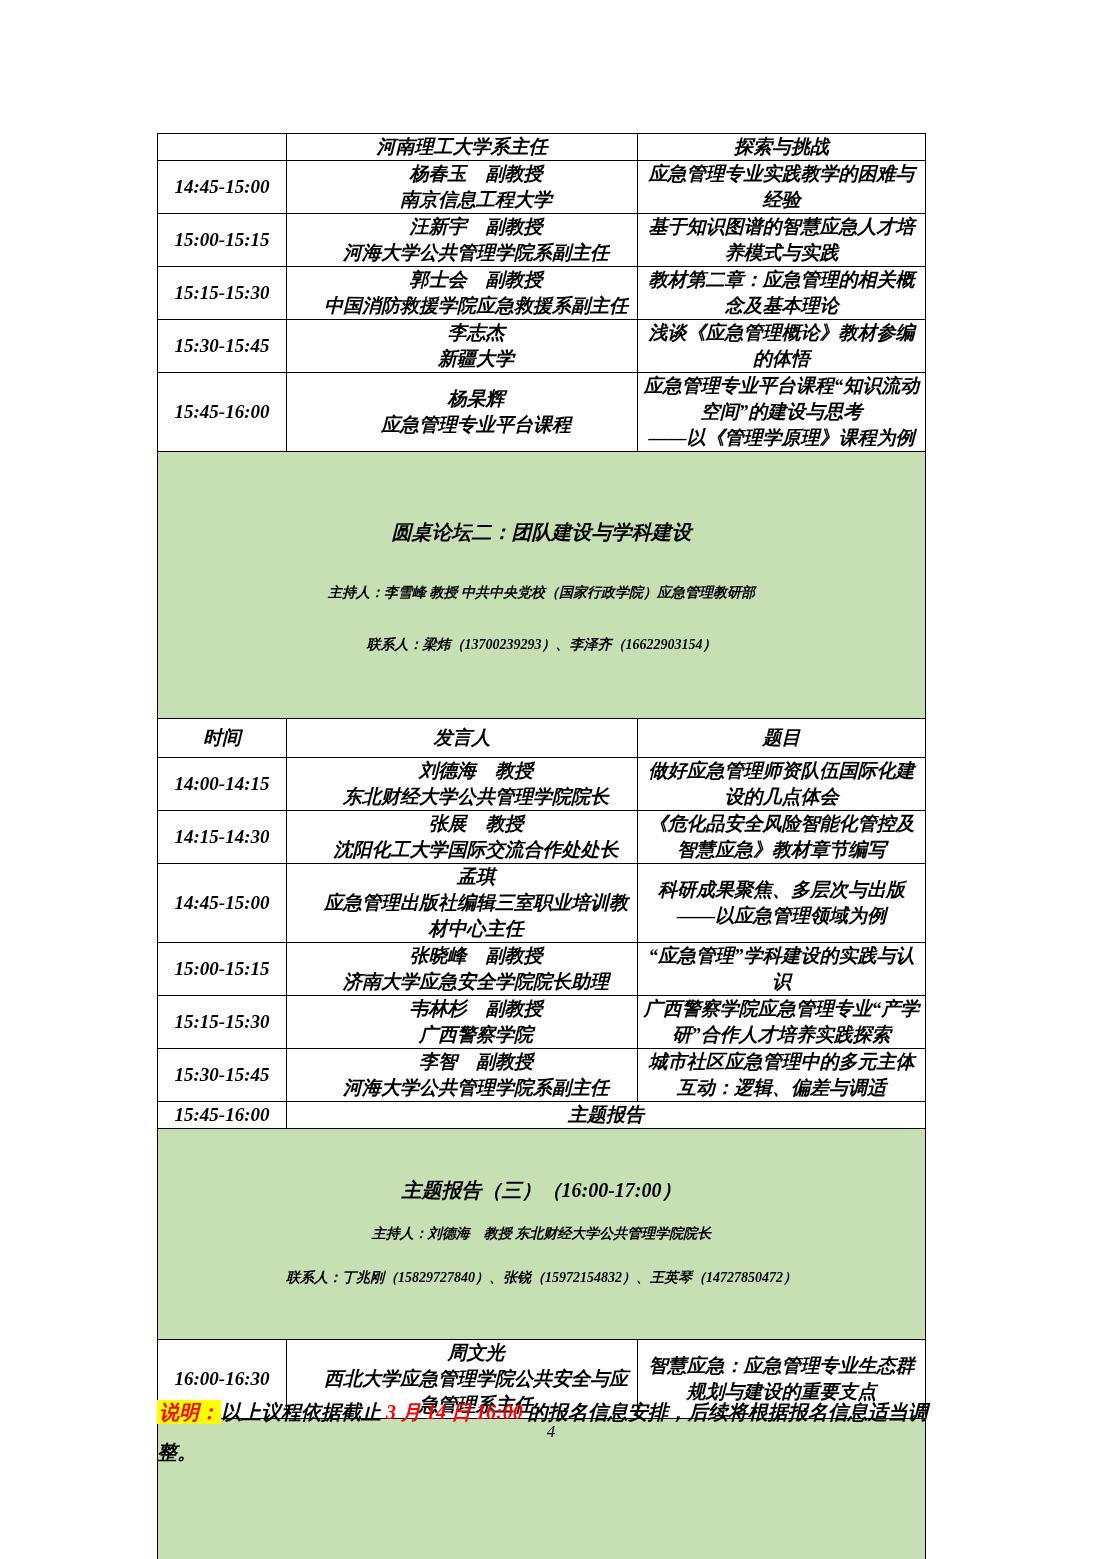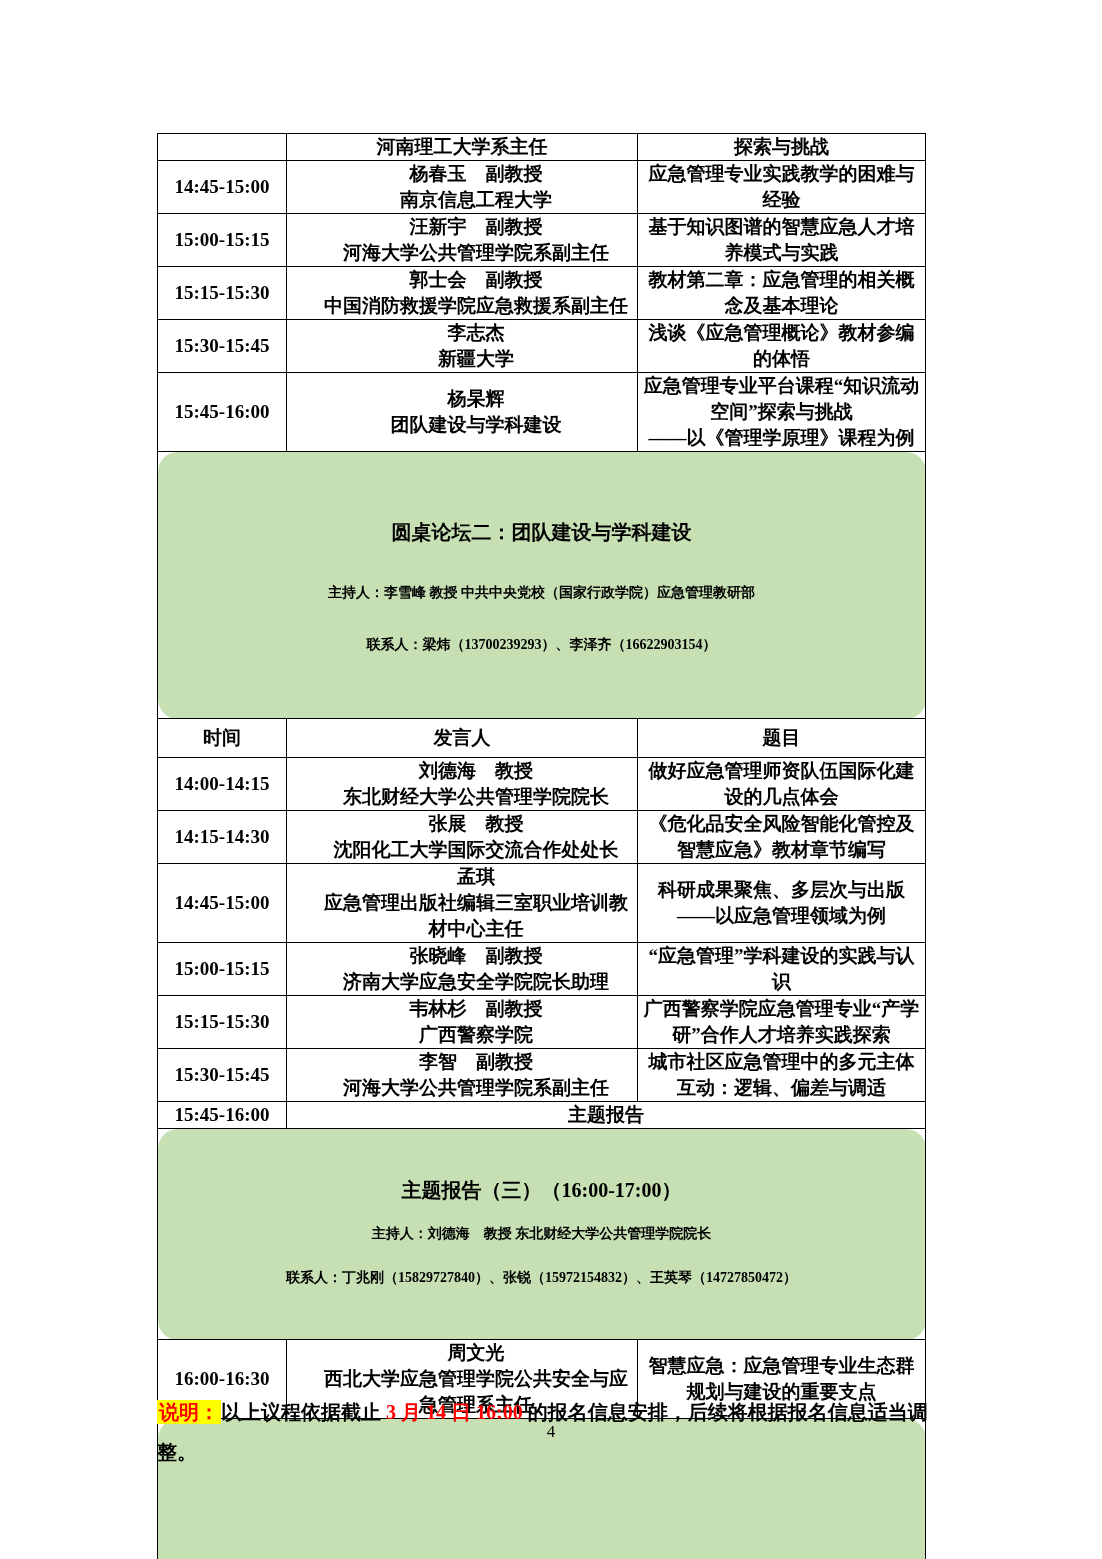--- a/index.html
+++ b/index.html
@@ -3,20 +3,21 @@
 <meta charset="utf-8">
 <style>
   html,body{margin:0;padding:0;background:#888;}
   .page{
     position:relative;
     width:1102px;height:1559px;
     background:#ffffff;
     font-family:"Liberation Serif","DejaVu Serif",serif;
     color:#000;
     overflow:hidden;
+    font-style:italic;
   }
   table.schedule{
     position:absolute;left:157px;top:133px;
     width:768px;
     border-collapse:collapse;
     table-layout:fixed;
   }
   table.schedule td{
     border:1.5px solid #000;
     text-align:center;
@@ -30,21 +31,20 @@
   }
   td.time{font-size:20px;letter-spacing:0px;padding:0 2px;}
   .rhc{height:25px;}
   .rh1{height:27px;}
   .rhh{height:39px;}
   .rh2{height:52px;}
   .rh3{height:79px;}
   td.green{
     background:var(--green,#c6e0b4);
     padding:0;
-    border-radius:20px;
   }
   .g1pad{padding:15px 6px 8px 6px;}
   .g1pad .g-title{margin-bottom:9px;font-size:20px;}
   .g2pad{padding:2px 6px;line-height:22px;}
   .g2pad div{line-height:22px;}
   .g3pad{padding:3px 6px;}
   .g-title{font-size:20px;}
   .g-host,.g-contact{font-size:14px;}
   td.topic-left{text-align:left;vertical-align:top;padding:2px 6px;}
   .spk-name,.spk-org{display:block;margin-left:28px;}
@@ -97,22 +97,22 @@
       <td><span class="spk-name">郭士会　副教授</span><span class="spk-org">中国消防救援学院应急救援系副主任</span></td>
       <td>教材第二章：应急管理的相关概念及基本理论</td>
     </tr>
     <tr class="rh2">
       <td class="time">15:30-15:45</td>
       <td><span class="spk-name">李志杰</span><span class="spk-org">新疆大学</span></td>
       <td>浅谈《应急管理概论》教材参编的体悟</td>
     </tr>
     <tr class="rh3">
       <td class="time">15:45-16:00</td>
-      <td><span class="spk-name">杨杲辉</span><span class="spk-org">团队建设与学科建设</span></td>
-      <td>应急管理专业平台课程“知识流动空间”探索与挑战
+      <td><span class="spk-name">杨杲辉</span><span class="spk-org">应急管理专业平台课程</span></td>
+      <td>应急管理专业平台课程“知识流动空间”的建设与思考
 ——以《管理学原理》课程为例</td>
     </tr>
 
     <tr>
       <td colspan="3" class="green">
         <div class="g1pad">
           <div class="g-title">圆桌论坛二：团队建设与学科建设</div>
           <div class="g-host">主持人：李雪峰 教授 中共中央党校（国家行政学院）应急管理教研部</div>
           <div class="g-contact">联系人：梁炜（13700239293）、李泽齐（16622903154）</div>
         </div>

